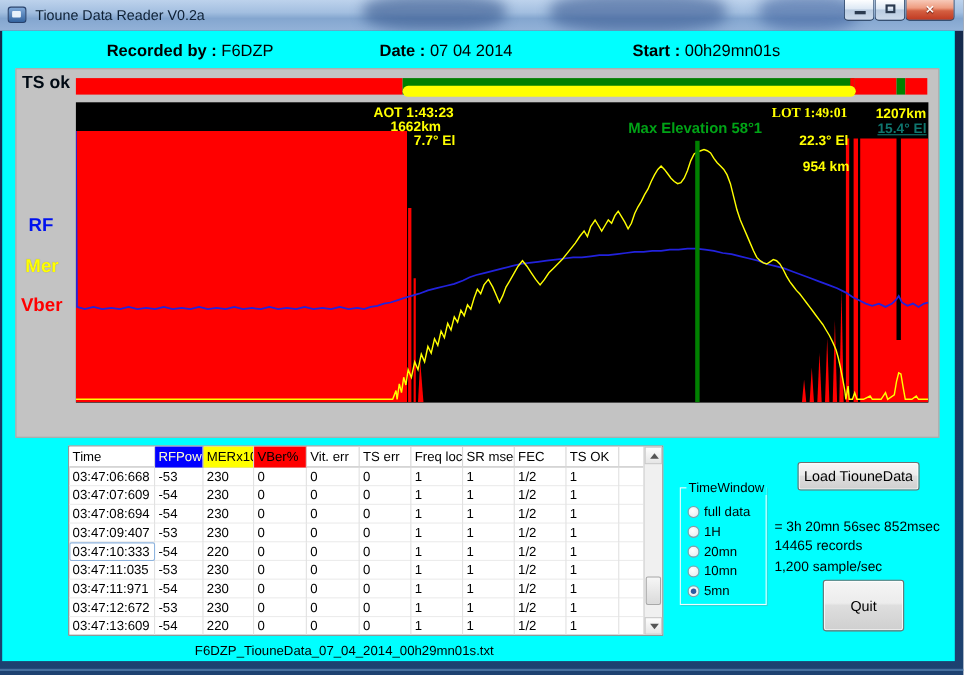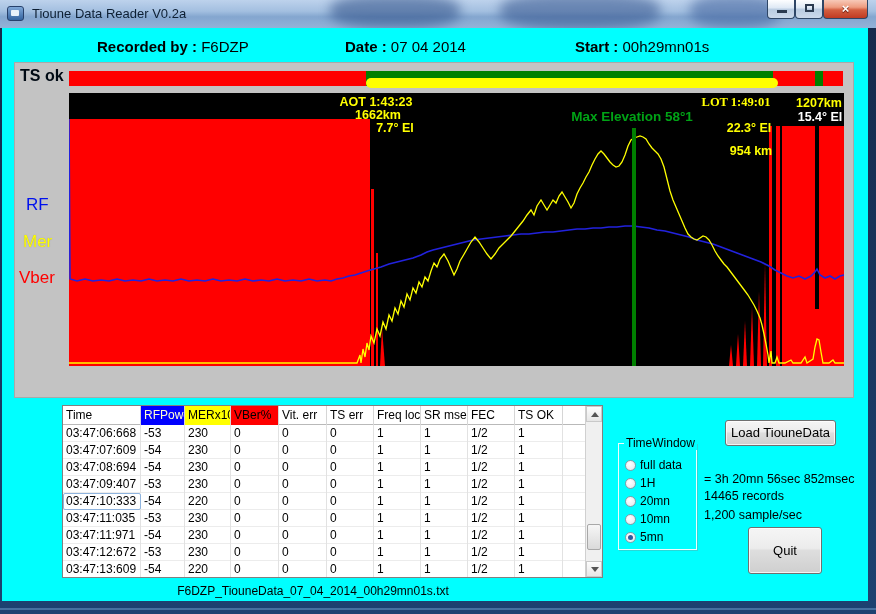--- a/index.html
+++ b/index.html
@@ -31,21 +31,21 @@
   #hdr-rec{left:95px;} #hdr-date{left:343px;} #hdr-start{left:573px;}
   
   #panel{position:absolute;left:12px;top:34px;width:840px;height:336px;background:#c3c3c3;border:1px solid #a8a8a8;}
   #ts-label{position:absolute;left:5px;top:4px;font-size:16px;font-weight:bold;color:#000a14;}
   #ts-bar{position:absolute;left:54px;top:8px;width:775px;height:20px;}
   #ts-bar .seg{position:absolute;top:0;height:15px;}
   #ts-bar .ystrip{position:absolute;top:7px;height:10px;background:#ffff00;border-radius:5px;}
   #chart{position:absolute;left:54px;top:30px;width:775px;height:273px;background:#000;overflow:hidden;}
   #chart-svg{position:absolute;left:0;top:0;width:775px;height:273px;}
   .ann{position:absolute;transform:translateX(-50%);font-size:12.5px;font-weight:bold;white-space:nowrap;}
-  .trace-label{position:absolute;font-size:17px;font-weight:normal;}
+  .trace-label{position:absolute;font-size:17px;font-weight:bold;}
   #lbl-rf{left:11px;top:132px;color:#0011ee;}
   #lbl-mer{left:8px;top:169px;color:#ffff00;text-shadow:0 0 1px #888;}
   #lbl-vber{left:4px;top:205px;color:#ff0000;}
   
   #freq-bar{position:absolute;left:244px;top:309px;width:277px;height:20px;background:#f2f2f2;border:1px solid #9a9a9a;}
   .sb-btn{position:absolute;top:0;width:17px;height:18px;background:linear-gradient(180deg,#fefefe,#e8e8e8);}
   #freq-left{left:0;border-right:1px solid #c8c8c8;}
   #freq-right{right:0;border-left:1px solid #c8c8c8;}
   .tri{position:absolute;top:5px;width:0;height:0;border-top:4px solid transparent;border-bottom:4px solid transparent;}
   #freq-left .tri{left:5px;border-right:5px solid #555;}
@@ -141,21 +141,21 @@
             <rect x="563" y="35" width="4" height="238" fill="#008000"></rect>
           </svg>
       <div class="ann" style="left: 307px; top: 2px; color: rgb(255, 255, 0);">AOT 1:43:23</div>
           <div class="ann" style="left: 309px; top: 15px; color: rgb(255, 255, 0);">1662km</div>
           <div class="ann" style="left: 326px; top: 28px; color: rgb(255, 255, 0);">7.7° El</div>
           <div class="ann" style="left: 563px; top: 16px; color: rgb(0, 163, 22); font-size: 13.5px;">Max Elevation 58°1</div>
           <div class="ann" style="left: 667px; top: 2px; color: rgb(255, 255, 0); font-family: Liberation Serif, serif;">LOT 1:49:01</div>
           <div class="ann" style="left: 682px; top: 15px; color: rgb(255, 255, 0); margin-top: 36px;">954 km</div>
           <div class="ann" style="left: 680px; top: 28px; color: rgb(255, 255, 0);">22.3° El</div>
           <div class="ann" style="left: 750px; top: 3px; color: rgb(255, 255, 0);">1207km</div>
-          <div class="ann" style="left: 751px; top: 17px; color: #ffffff;">15.4° El</div>
+          <div class="ann" style="left: 751px; top: 17px; color: #0f766e; text-decoration: underline;">15.4° El</div>
         </div>
       <div class="trace-label" id="lbl-rf">RF</div>
       <div class="trace-label" id="lbl-mer">Mer</div>
       <div class="trace-label" id="lbl-vber">Vber</div>
 
     </div>
 
     <div id="table">
       <div id="thead">
           <div class="th" style="width: 78px;">Time</div>

